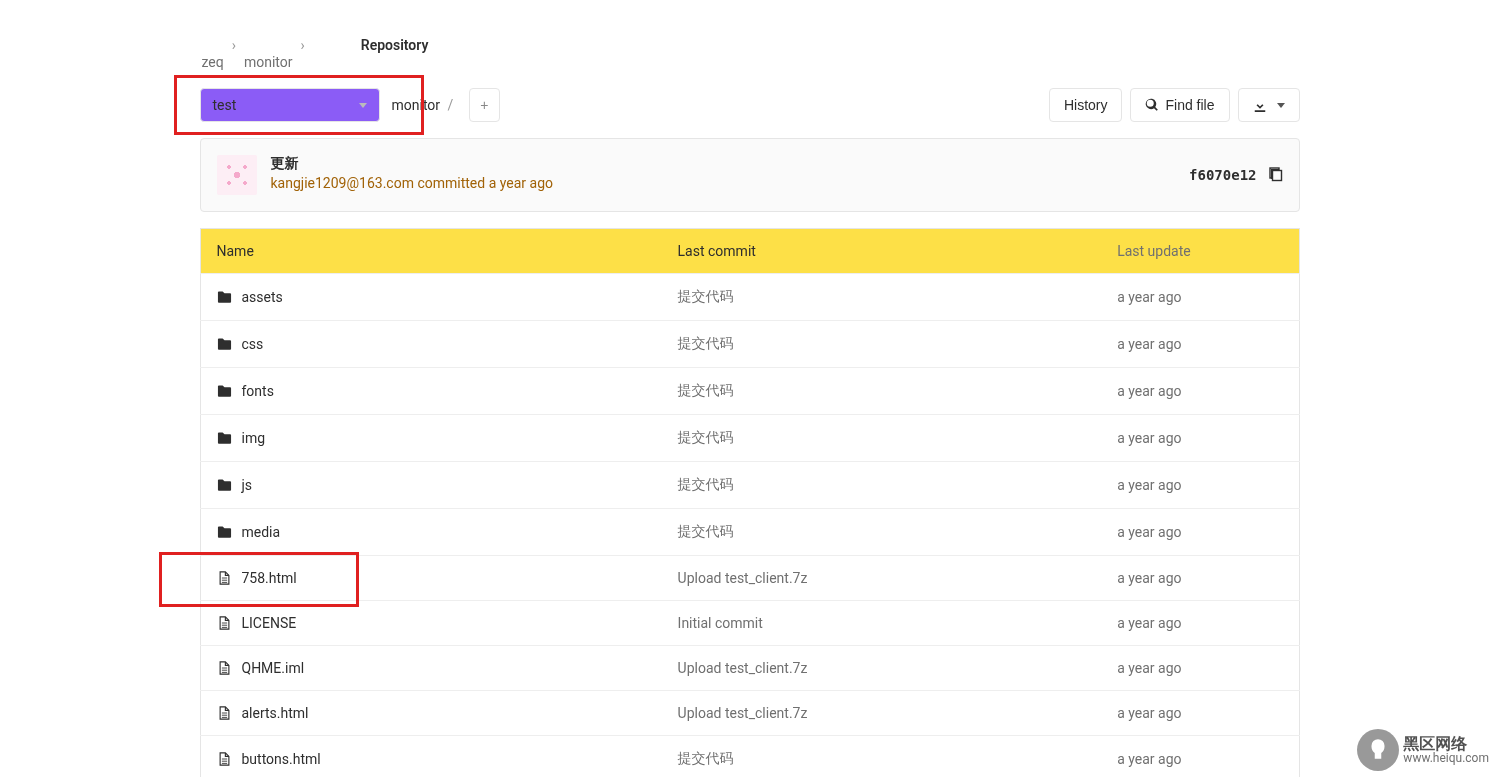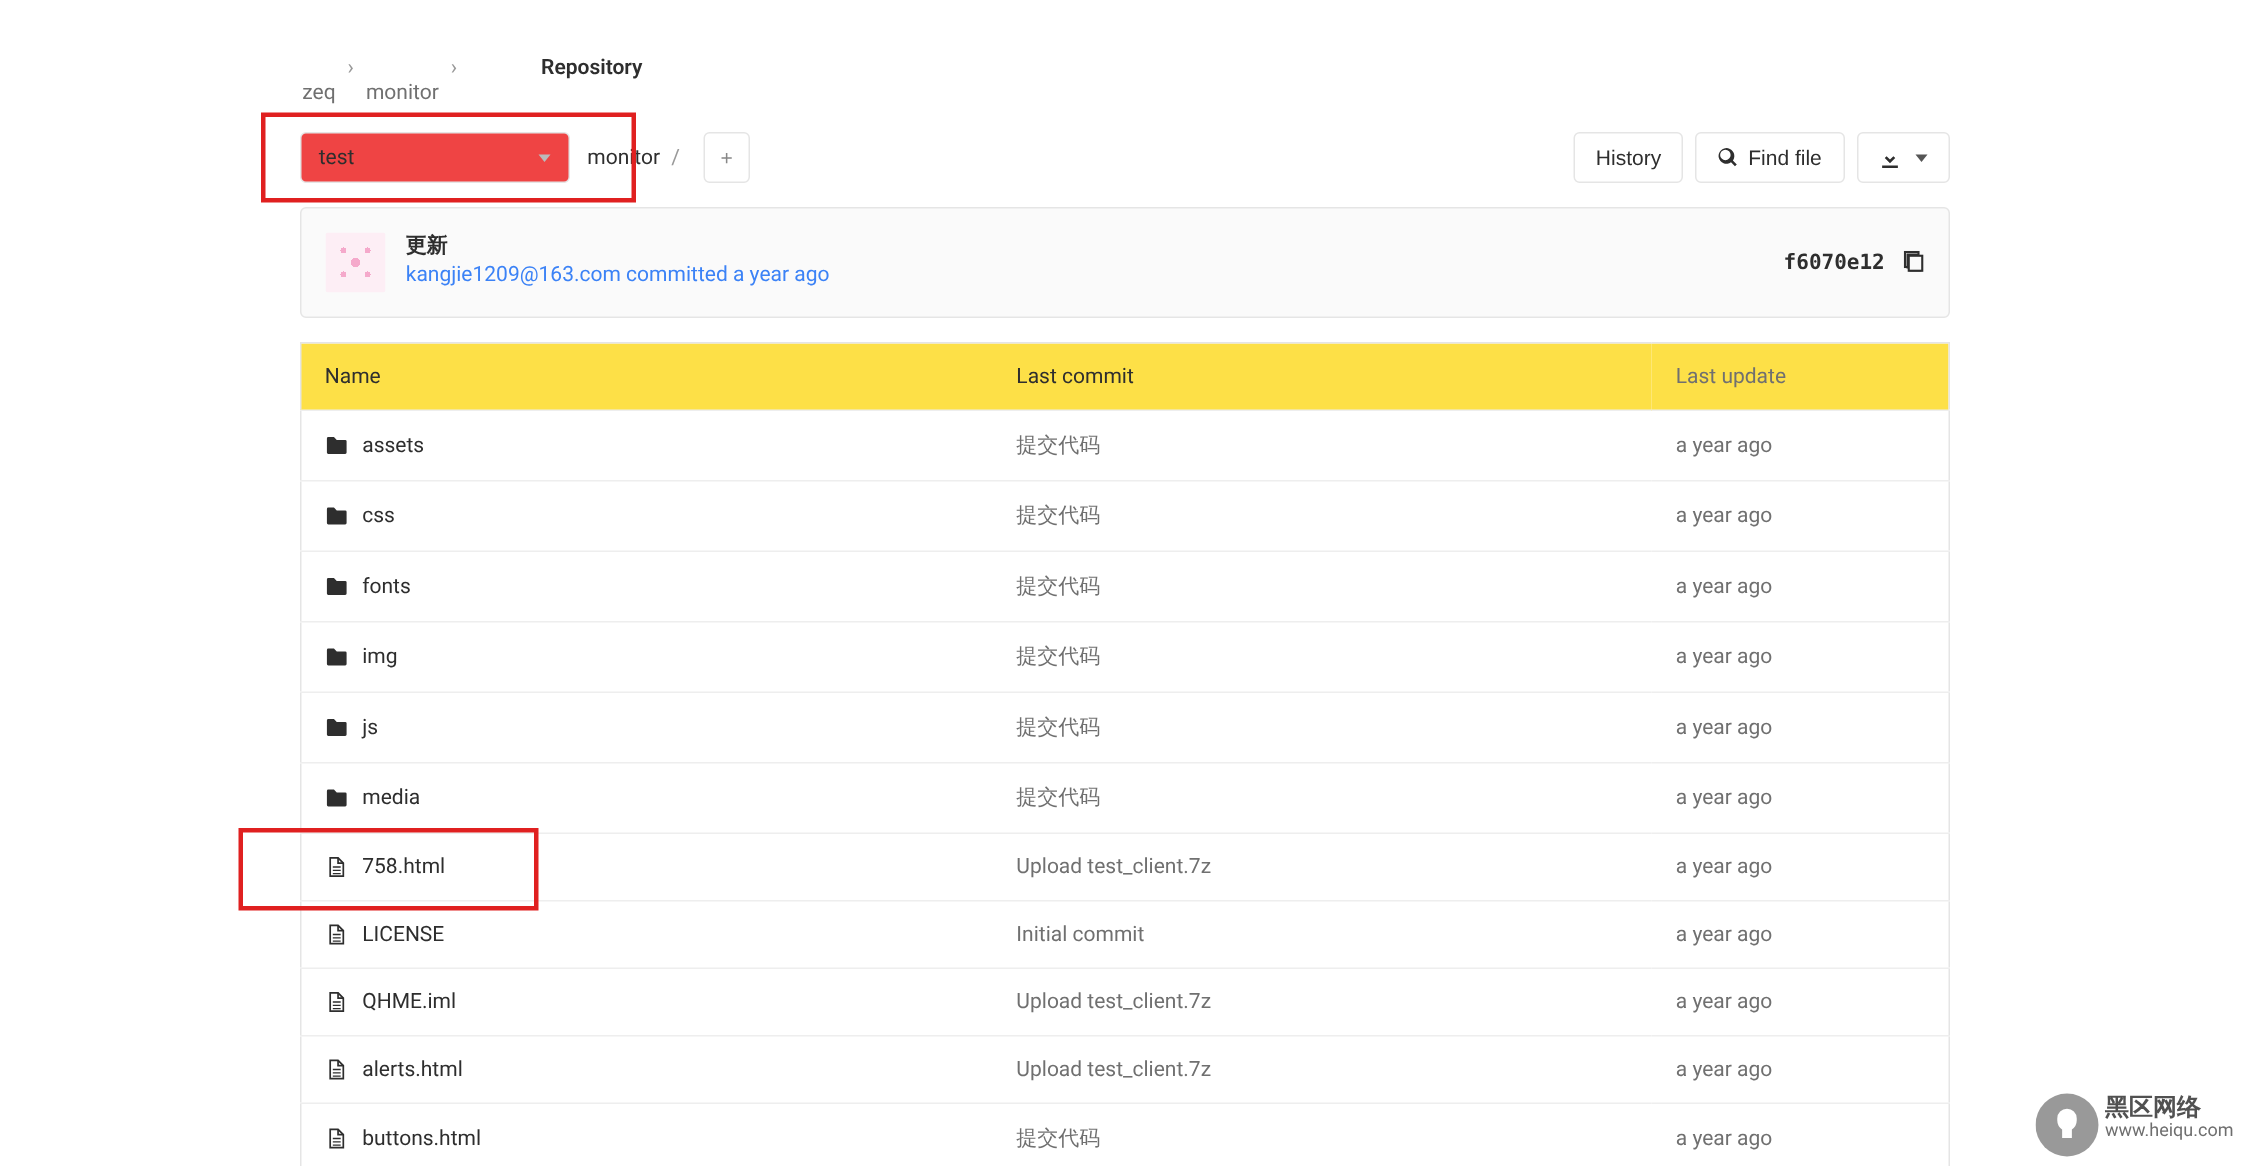--- a/index.html
+++ b/index.html
@@ -34,21 +34,21 @@
 }
 .toolbar-left { display: flex; align-items: center; gap: 12px; position: relative; }
 .branch-select {
   display: flex;
   align-items: center;
   justify-content: space-between;
   border: 1px solid #e5e5e5;
   border-radius: 4px;
   padding: 8px 12px;
   min-width: 180px;
-  background: #ef4444;
+  background: #8b5cf6;
   cursor: pointer;
   color: #2e2e2e;
 }
 .highlight-branch {
   position: absolute;
   top: -13px;
   left: -26px;
   width: 250px;
   height: 60px;
   border: 3px solid #e02020;
@@ -91,21 +91,21 @@
   width: 40px; height: 40px;
   background: radial-gradient(circle at 30% 30%, #f5a9cb 2px, transparent 2px),
               radial-gradient(circle at 70% 30%, #f5a9cb 2px, transparent 2px),
               radial-gradient(circle at 30% 70%, #f5a9cb 2px, transparent 2px),
               radial-gradient(circle at 70% 70%, #f5a9cb 2px, transparent 2px),
               radial-gradient(circle at 50% 50%, #f5a9cb 3px, transparent 3px);
   background-color: #fdeef5;
   border-radius: 2px;
 }
 .commit-title { font-weight: 600; color: #2e2e2e; margin-bottom: 2px; }
-.commit-meta { color: #3b82f6; font-size: 14px; }
+.commit-meta { color: #a16207; font-size: 14px; }
 .commit-right { display: flex; align-items: center; gap: 10px; }
 .commit-sha { font-family: "Menlo","Consolas",monospace; font-weight: 700; color: #2e2e2e; }
 .copy-icon {
   width: 16px; height: 16px;
   cursor: pointer;
 }
 .file-table {
   width: 100%;
   border: 1px solid #e5e5e5;
   border-radius: 4px;
@@ -133,21 +133,21 @@
   width: 200px;
   height: 55px;
   border: 3px solid #e02020;
   pointer-events: none;
 }
 .watermark {
   position: fixed;
   right: 10px;
   bottom: 6px;
   display: flex;
-  align-items: flex-start;
+  align-items: center;
   gap: 4px;
   opacity: 0.85;
 }
 .watermark-logo {
   width: 42px; height: 42px;
   background: #888;
   border-radius: 50%;
   display: flex; align-items: center; justify-content: center;
 }
 .watermark-text { color: #333; line-height: 1.1; text-align: left; }

